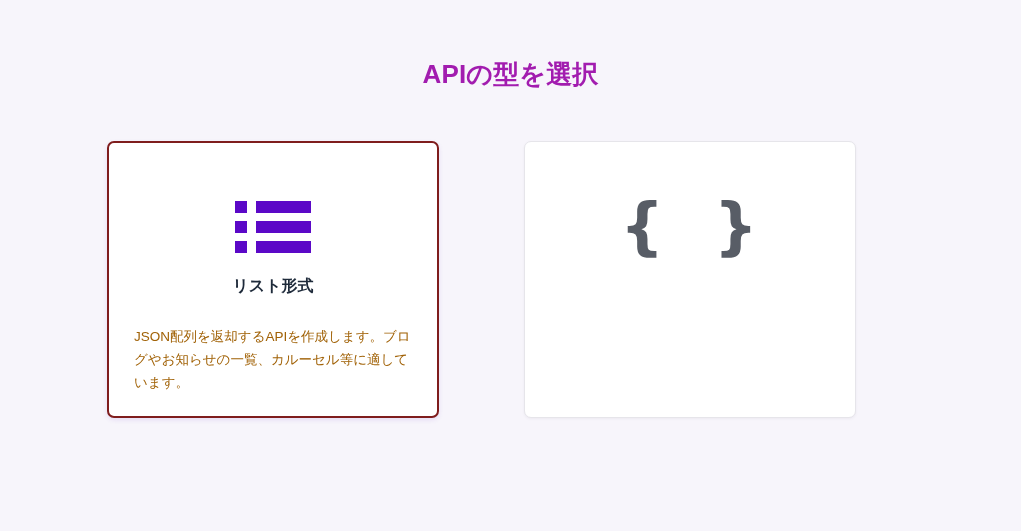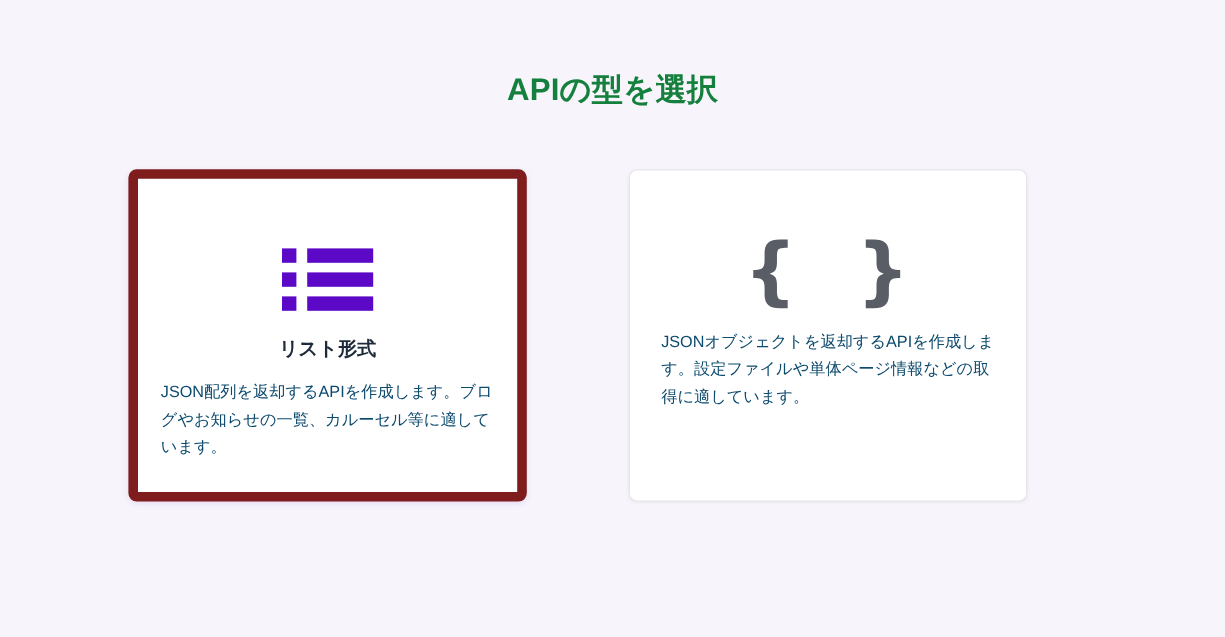--- a/index.html
+++ b/index.html
@@ -23,21 +23,21 @@
   }
 
   .page-title {
     position: absolute;
     left: 0;
     top: 58px;
     width: 1021px;
     text-align: center;
     font-size: 26px;
     font-weight: bold;
-    color: #15803d;
+    color: #a21caf;
     letter-spacing: 0.2px;
     line-height: 1.3;
   }
 
   .card-row {
     position: absolute;
     left: 107px;
     top: 141px;
     width: 750px;
     display: flex;
@@ -52,21 +52,21 @@
     height: 277px;
     background: #ffffff;
     border-radius: 7px;
     padding: 0;
     display: flex;
     flex-direction: column;
     align-items: center;
   }
 
   .card.selected {
-    border: 8px solid #7f1d1d;
+    border: 2px solid #7f1d1d;
     box-shadow: 0 2px 5px rgba(90, 10, 190, 0.10);
   }
 
   .card.unselected {
     border: 1px solid #e6e5ea;
     box-shadow: 0 1px 3px rgba(30, 25, 50, 0.05);
   }
 
   .card-icon {
     height: 70px;
@@ -113,24 +113,24 @@
   .card-title {
     margin-top: 14px;
     font-size: 16px;
     font-weight: bold;
     color: #1e2a3a;
     text-align: center;
     line-height: 1.3;
   }
 
   .card-desc {
-    margin-top: 12px;
+    margin-top: 28px;
     width: 278px;
     font-size: 13.5px;
-    color: #0c4a6e;
+    color: #a16207;
     line-height: 1.72;
     text-align: left;
   }
 </style>
 </head>
 <body>
 
 <div class="page">
 
   <div class="page-title">APIの型を選択</div>
@@ -161,17 +161,16 @@
       <div class="card-desc">JSON配列を返却するAPIを作成します。ブログやお知らせの一覧、カルーセル等に適しています。</div>
     </div>
 
     <div class="card unselected">
 
       <div class="card-icon">
         <div class="braces-icon">{ }</div>
       </div>
 
 
-      <div class="card-desc">JSONオブジェクトを返却するAPIを作成します。設定ファイルや単体ページ情報などの取得に適しています。</div>
     </div>
 
   </div>
 </div>
 
 </body></html>

